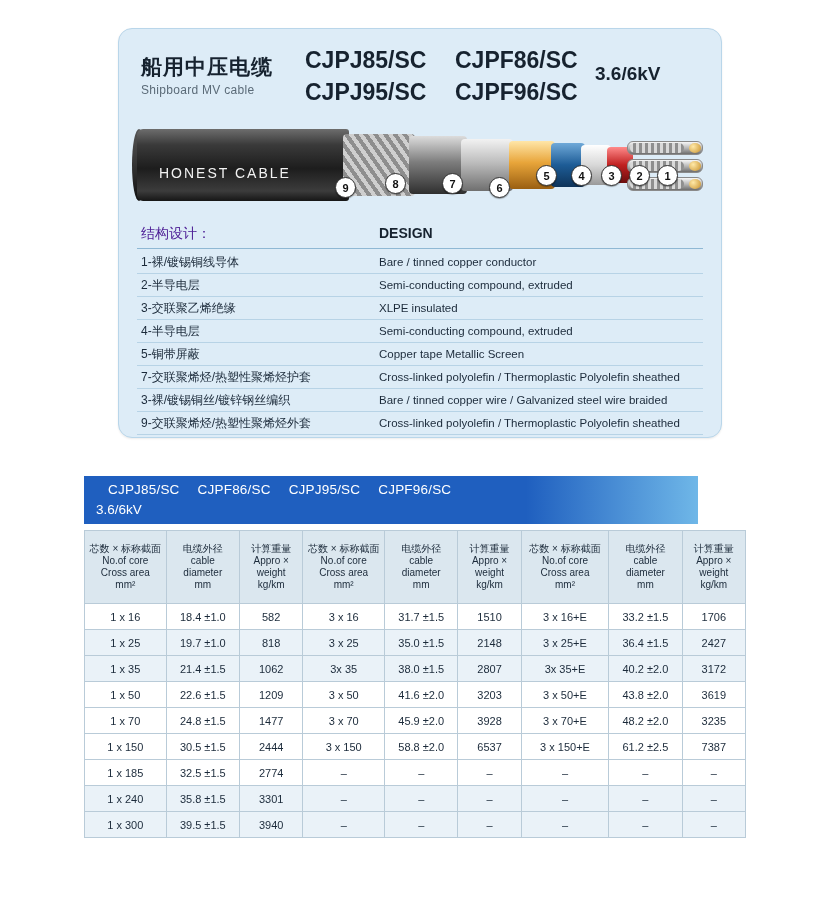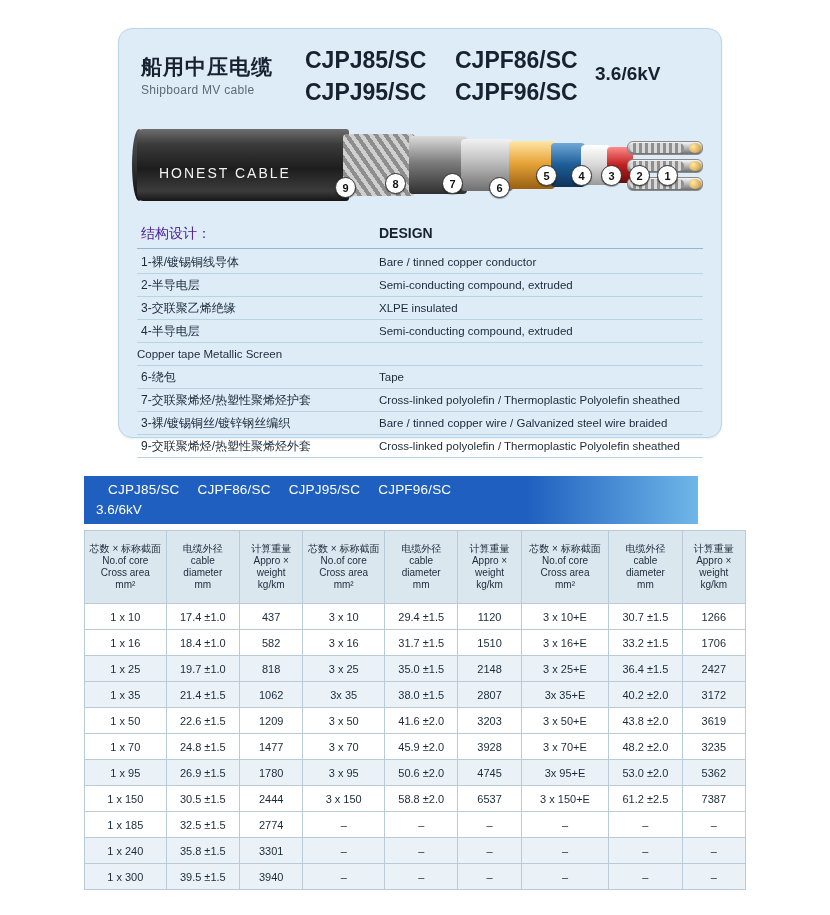--- a/index.html
+++ b/index.html
@@ -250,25 +250,22 @@
       </div>
       <div class="design-row">
         <div class="c-cn">3-交联聚乙烯绝缘</div>
         <div class="c-en">XLPE insulated</div>
       </div>
       <div class="design-row">
         <div class="c-cn">4-半导电层</div>
         <div class="c-en">Semi-conducting compound, extruded</div>
       </div>
       <div class="design-row">
+        <div class="c-cn">5-铜带屏蔽</div>
         <div class="c-en">Copper tape Metallic Screen</div>
-      </div>
-      <div class="design-row">
-        <div class="c-cn">6-绕包</div>
-        <div class="c-en">Tape</div>
       </div>
       <div class="design-row">
         <div class="c-cn">7-交联聚烯烃/热塑性聚烯烃护套</div>
         <div class="c-en">Cross-linked polyolefin / Thermoplastic Polyolefin sheathed</div>
       </div>
       <div class="design-row">
         <div class="c-cn">3-裸/镀锡铜丝/镀锌钢丝编织</div>
         <div class="c-en">Bare / tinned copper wire / Galvanized steel wire braided</div>
       </div>
       <div class="design-row">
@@ -350,31 +347,20 @@
         <th>
           <span class="cn">计算重量</span>
           <span class="en1">Appro ×</span>
           <span class="en2">weight</span>
           <span class="en3">kg/km</span>
         </th>
       </tr>
     </thead>
     <tbody>
       <tr>
-        <td>1 x 10</td>
-        <td>17.4 ±1.0</td>
-        <td>437</td>
-        <td>3 x 10</td>
-        <td>29.4 ±1.5</td>
-        <td>1120</td>
-        <td>3 x 10+E</td>
-        <td>30.7 ±1.5</td>
-        <td>1266</td>
-      </tr>
-      <tr>
         <td>1 x 16</td>
         <td>18.4 ±1.0</td>
         <td>582</td>
         <td>3 x 16</td>
         <td>31.7 ±1.5</td>
         <td>1510</td>
         <td>3 x 16+E</td>
         <td>33.2 ±1.5</td>
         <td>1706</td>
       </tr>
@@ -415,31 +401,20 @@
         <td>1 x 70</td>
         <td>24.8 ±1.5</td>
         <td>1477</td>
         <td>3 x 70</td>
         <td>45.9 ±2.0</td>
         <td>3928</td>
         <td>3 x 70+E</td>
         <td>48.2 ±2.0</td>
         <td>3235</td>
       </tr>
-      <tr class="shade">
-        <td>1 x 95</td>
-        <td>26.9 ±1.5</td>
-        <td>1780</td>
-        <td>3 x 95</td>
-        <td>50.6 ±2.0</td>
-        <td>4745</td>
-        <td>3x 95+E</td>
-        <td>53.0 ±2.0</td>
-        <td>5362</td>
-      </tr>
       <tr>
         <td>1 x 150</td>
         <td>30.5 ±1.5</td>
         <td>2444</td>
         <td>3 x 150</td>
         <td>58.8 ±2.0</td>
         <td>6537</td>
         <td>3 x 150+E</td>
         <td>61.2 ±2.5</td>
         <td>7387</td>

